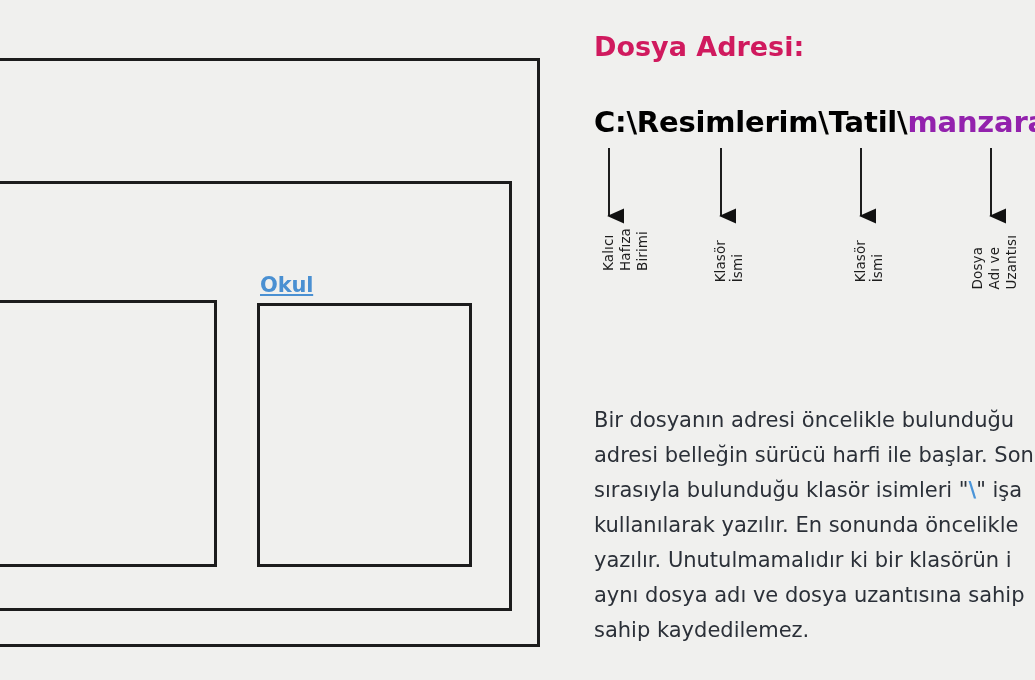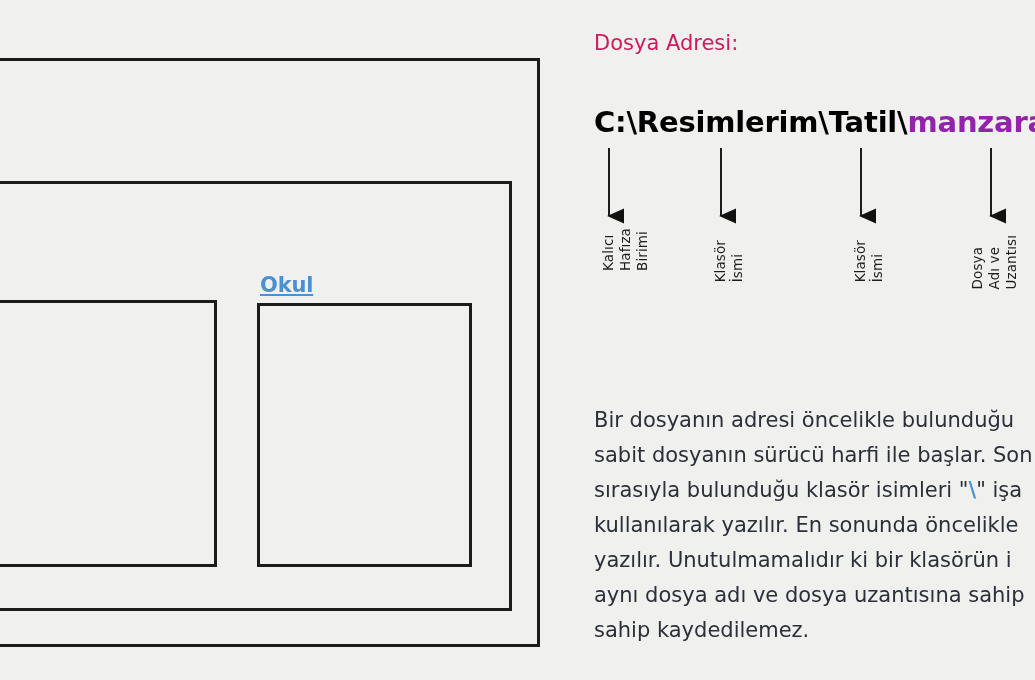--- a/index.html
+++ b/index.html
@@ -102,22 +102,22 @@
     left: 594px;
     top: 0;
     width: 520px;
   }
 
   .heading {
     position: absolute;
     left: 0;
     top: 31px;
     margin: 0;
-    font-size: 21px;
-    font-weight: normal;
+    font-size: 27px;
+    font-weight: bold;
     color: #d01a5e;
     white-space: nowrap;
   }
 
   .path-line {
     position: absolute;
     left: 0;
     top: 105px;
     font-size: 29px;
     font-weight: bold;
@@ -204,21 +204,21 @@
     </svg>
 
     <div class="vlabel" style="left:6px;  top:228px;">Kalıcı Hafıza Birimi</div>
     <div class="vlabel" style="left:118px; top:240px;">Klasör İsmi</div>
     <div class="vlabel" style="left:258px; top:240px;">Klasör İsmi</div>
     <div class="vlabel" style="left:375px; top:235px;">Dosya Adı ve
 Uzantısı</div>
 
     <p class="paragraph">
       <span class="ln"><span>Bir dosyanın adresi öncelikle bulunduğu</span></span>
-      <span class="ln"><span>sabit dosyanın sürücü harfi ile başlar. Son</span></span>
+      <span class="ln"><span>adresi belleğin sürücü harfi ile başlar. Son</span></span>
       <span class="ln"><span>sırasıyla bulunduğu klasör isimleri "</span><span class="sl">\</span><span>" işa</span></span>
       <span class="ln"><span>kullanılarak yazılır. En sonunda öncelikle</span></span>
       <span class="ln"><span>yazılır. Unutulmamalıdır ki bir klasörün i</span></span>
       <span class="ln"><span>aynı dosya adı ve dosya uzantısına sahip</span></span>
       <span class="ln"><span>sahip kaydedilemez.</span></span>
     </p>
 
   </div>
 </div>
 

